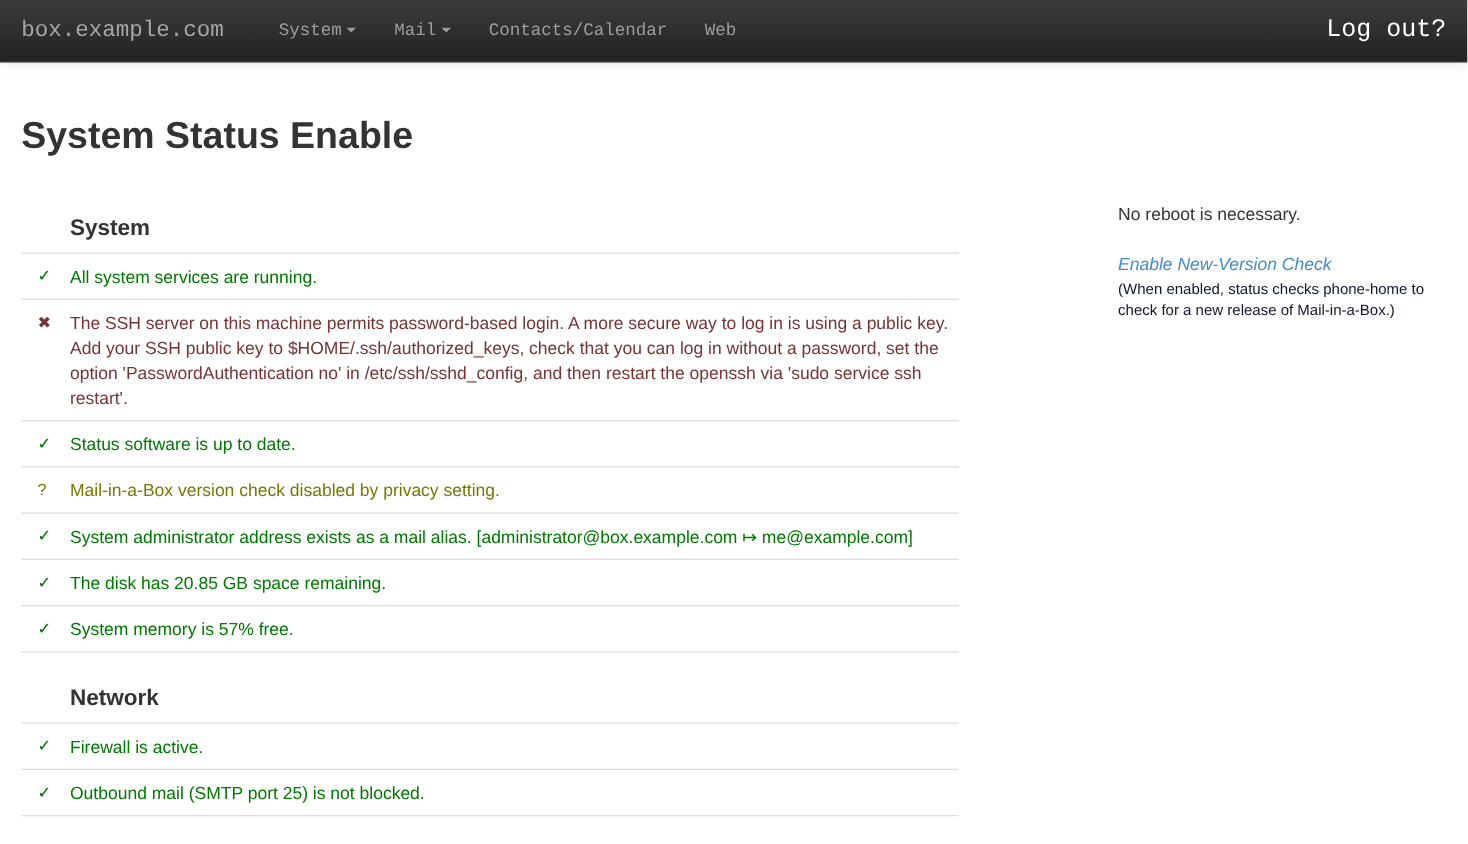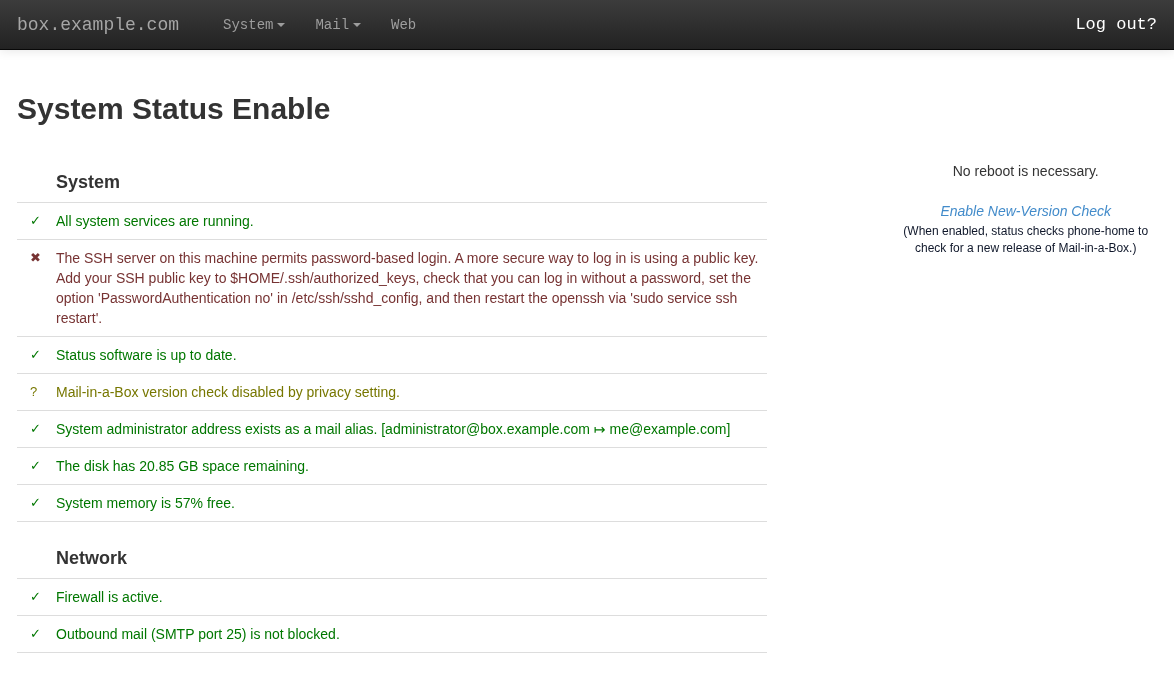--- a/index.html
+++ b/index.html
@@ -56,21 +56,21 @@
     width: 0; height: 0;
     margin-left: 4px;
     vertical-align: middle;
     border-top: 4px dashed #9d9d9d;
     border-right: 4px solid transparent;
     border-left: 4px solid transparent;
   }
   .logout {
     margin-left: auto;
     color: #ffffff;
-    font-size: 17px;
+    font-size: 20px;
     line-height: 50px;
     padding: 0 0 0 15px;
     text-decoration: none;
     cursor: pointer;
   }
 
   
   .container {
     max-width: 1170px;
     margin: 0 auto;
@@ -125,21 +125,21 @@
     padding-left: 13px;
     padding-right: 0;
     font-size: 13px;
   }
   tr.check td.txt { padding-left: 0; }
   tr.ok td      { color: #007700; }
   tr.error td   { color: #773333; }
   tr.warning td { color: #777700; }
 
   
-  .side-panel { padding-top: 15px; text-align: center; }
+  .side-panel { padding-top: 15px; }
   .reboot-status {
     margin: 0 0 20px 0;
     color: #333;
     font-size: 14px;
     line-height: 20px;
   }
   .version-link {
     color: #428bca;
     text-decoration: none;
     cursor: pointer;
@@ -157,20 +157,21 @@
 </style>
 </head>
 <body>
 
 <nav class="navbar">
   <div class="navbar-inner">
     <a class="brand">box.example.com</a>
     <div class="nav">
       <a class="nav-item"><span>System</span><span class="caret"></span></a>
       <a class="nav-item"><span>Mail</span><span class="caret"></span></a>
+      <a class="nav-item"><span>Contacts/Calendar</span></a>
       <a class="nav-item"><span>Web</span></a>
     </div>
     <a class="logout">Log out?</a>
   </div>
 </nav>
 
 <div class="container">
   <h2 class="page-title">System Status Enable</h2>
 
   <div class="row">

